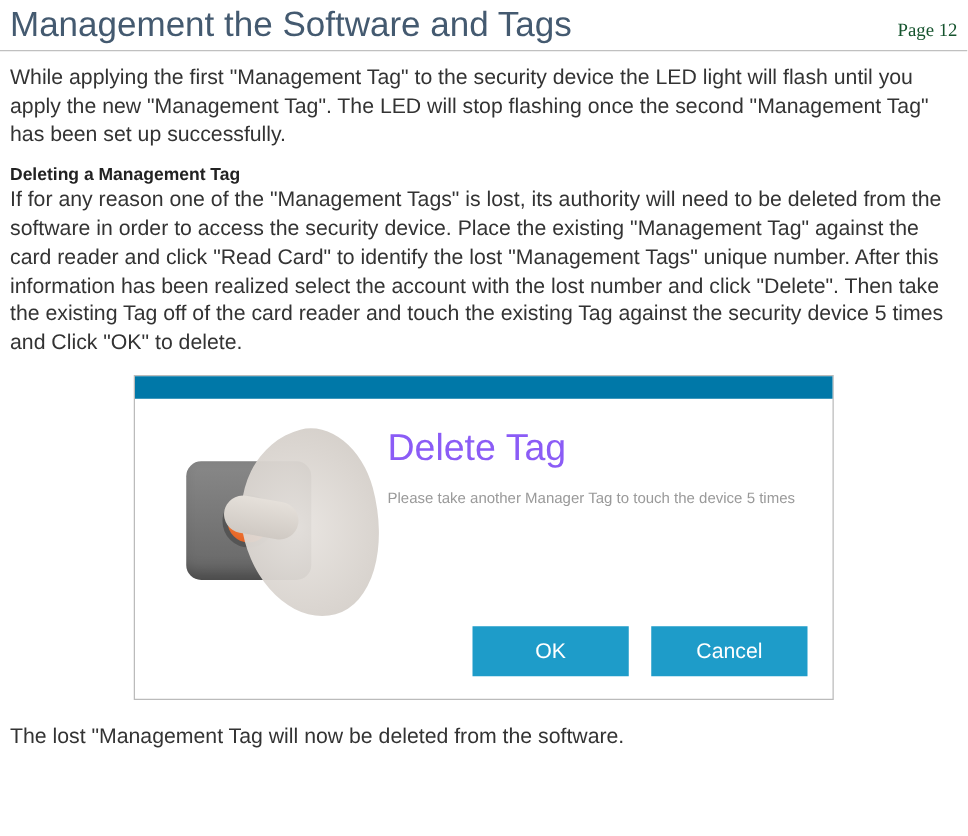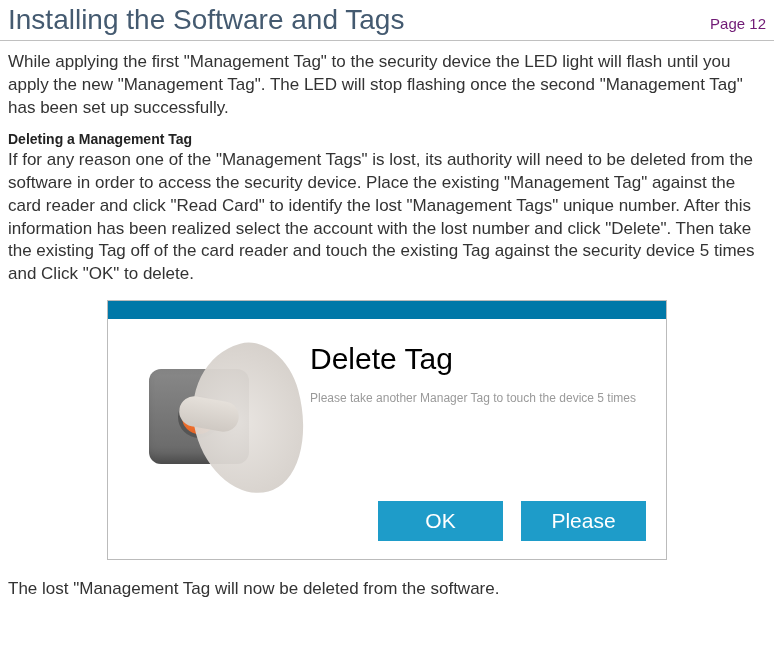--- a/index.html
+++ b/index.html
@@ -19,22 +19,23 @@
     padding: 4px 8px 4px 8px;
     border-bottom: 1px solid #c0c0c0;
     margin-bottom: 10px;
   }
   .title {
     color: #445a70;
     font-size: 28px;
     font-weight: 300;
   }
   .page-num {
-    color: #701a75;
+    color: #14532d;
     font-size: 15px;
+    font-family: Liberation Serif, serif;
   }
   .content {
     padding: 0 8px;
     font-size: 17px;
     line-height: 1.35;
     color: #333;
   }
   .para { margin-bottom: 10px; }
   .subhead {
     font-weight: 600;
@@ -100,54 +101,54 @@
     width: 60px; height: 30px;
     background: linear-gradient(#e5e0da,#cfc9c3);
     border-radius: 30px;
     transform: rotate(10deg);
   }
   .dialog-text {
     padding-left: 16px;
     flex: 1;
   }
   .dialog-title {
-    color: #000000;
+    color: #8b5cf6;
     font-size: 30px;
     font-weight: 400;
     margin-bottom: 10px;
   }
   .dialog-msg {
     color: #9a9a9a;
     font-size: 12px;
     line-height: 1.35;
   }
   .dialog-buttons {
     display: flex;
     gap: 18px;
     justify-content: flex-end;
     padding: 0 20px 18px 0;
   }
   .dlg-btn {
     width: 125px;
     height: 40px;
     background: #1e9cc9;
     color: #fff;
-    font-size: 21px;
+    font-size: 17px;
     display: flex;
     align-items: center;
     justify-content: center;
     cursor: pointer;
     font-weight: 400;
   }
 </style>
 </head>
 <body>
 
 <div class="header">
-  <div class="title">Installing the Software and Tags</div>
+  <div class="title">Management the Software and Tags</div>
   <div class="page-num">Page 12</div>
 </div>
 
 <div class="content">
   <p class="para">While applying the first "Management Tag" to the security device the LED light will flash until you apply the new "Management Tag". The LED will stop flashing once the second "Management Tag" has been set up successfully.</p>
   <p class="subhead">Deleting a Management Tag</p>
   <p class="para">If for any reason one of the "Management Tags" is lost, its authority will need to be deleted from the software in order to access the security device. Place the existing "Management Tag" against the card reader and click "Read Card" to identify the lost "Management Tags" unique number. After this information has been realized select the account with the lost number and click "Delete". Then take the existing Tag off of the card reader and  touch the existing  Tag against the security device 5 times and Click "OK" to delete.</p>
 
   <div class="dialog-wrap">
     <div class="dialog">
@@ -160,19 +161,19 @@
           <div class="hand"></div>
           <div class="thumb"></div>
         </div>
         <div class="dialog-text">
           <div class="dialog-title">Delete Tag</div>
           <div class="dialog-msg">Please take another Manager Tag to touch the device 5 times</div>
         </div>
       </div>
       <div class="dialog-buttons">
         <div class="dlg-btn">OK</div>
-        <div class="dlg-btn">Please</div>
+        <div class="dlg-btn">Cancel</div>
       </div>
     </div>
   </div>
 
   <p class="para">The lost "Management Tag will now be deleted from the software.</p>
 </div>
 
 </body></html>

